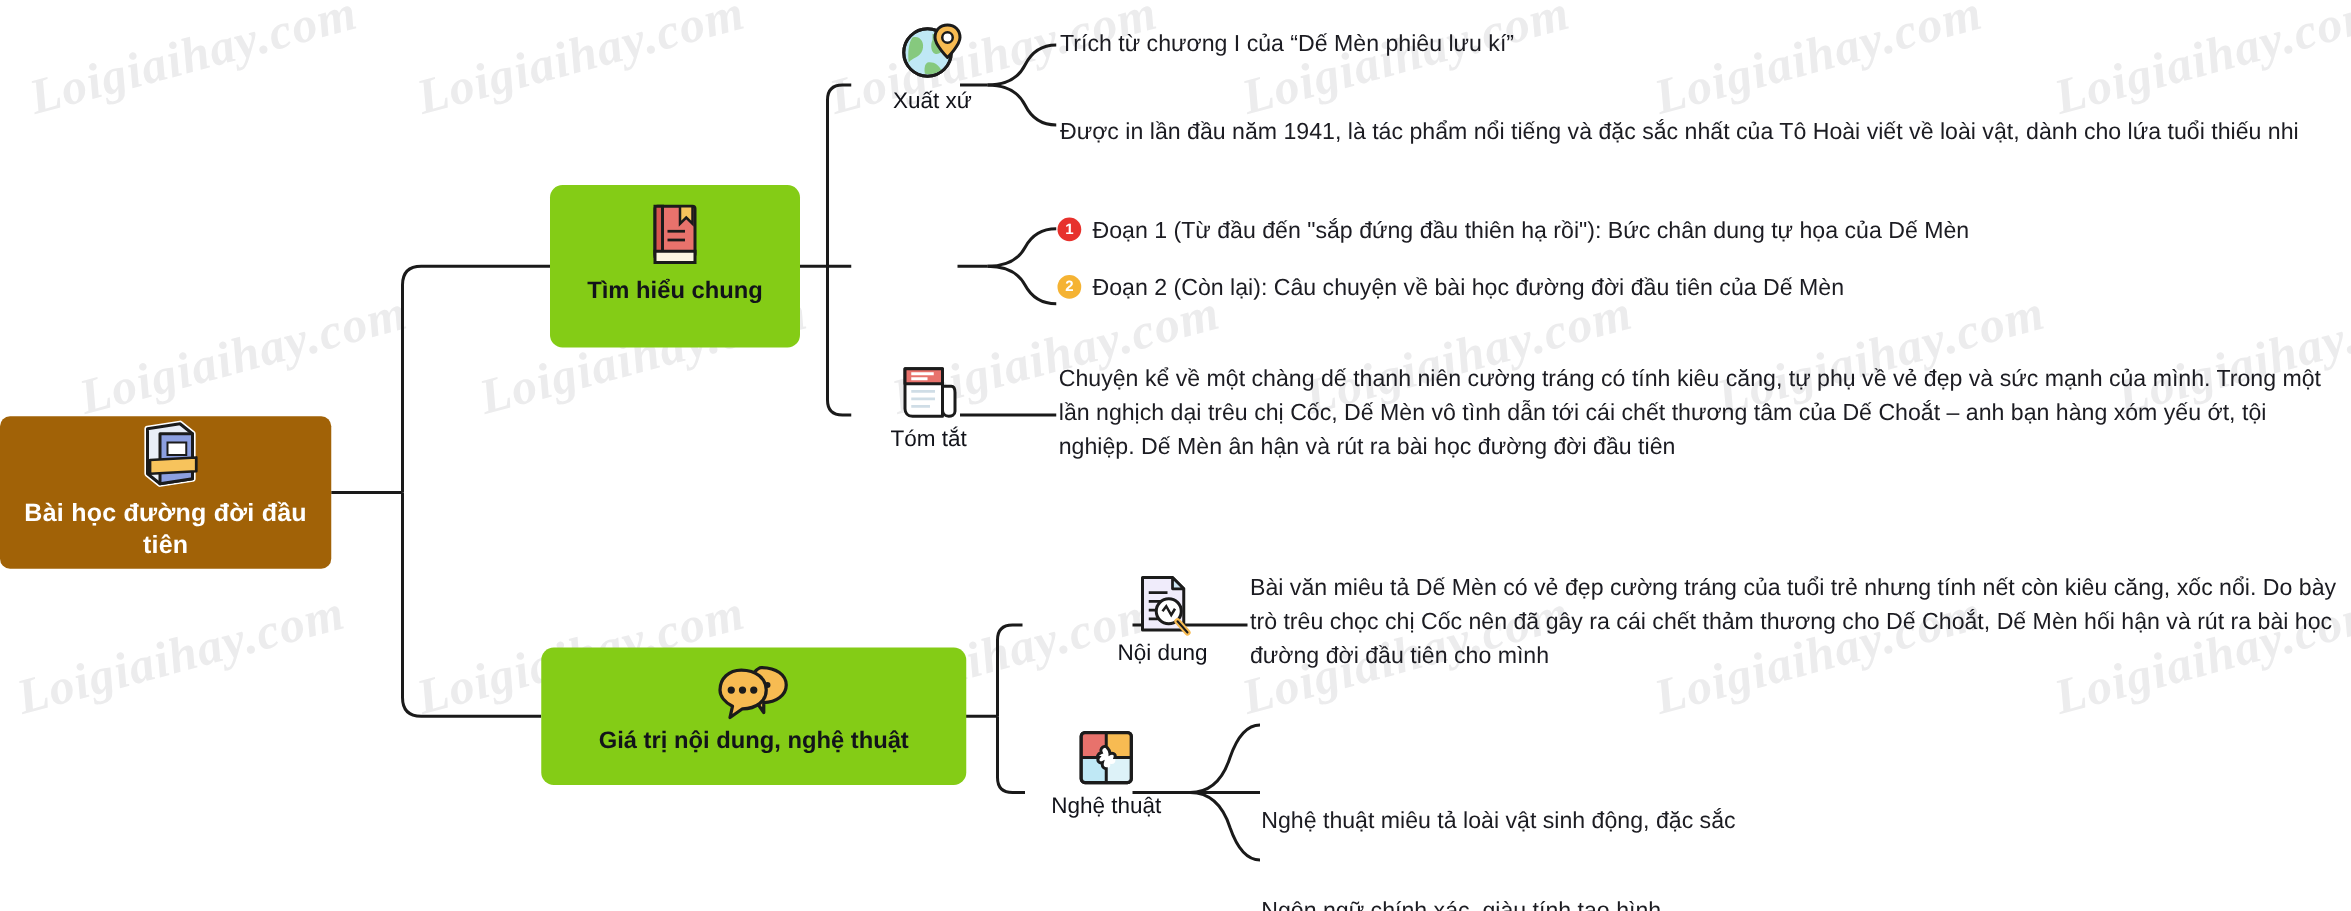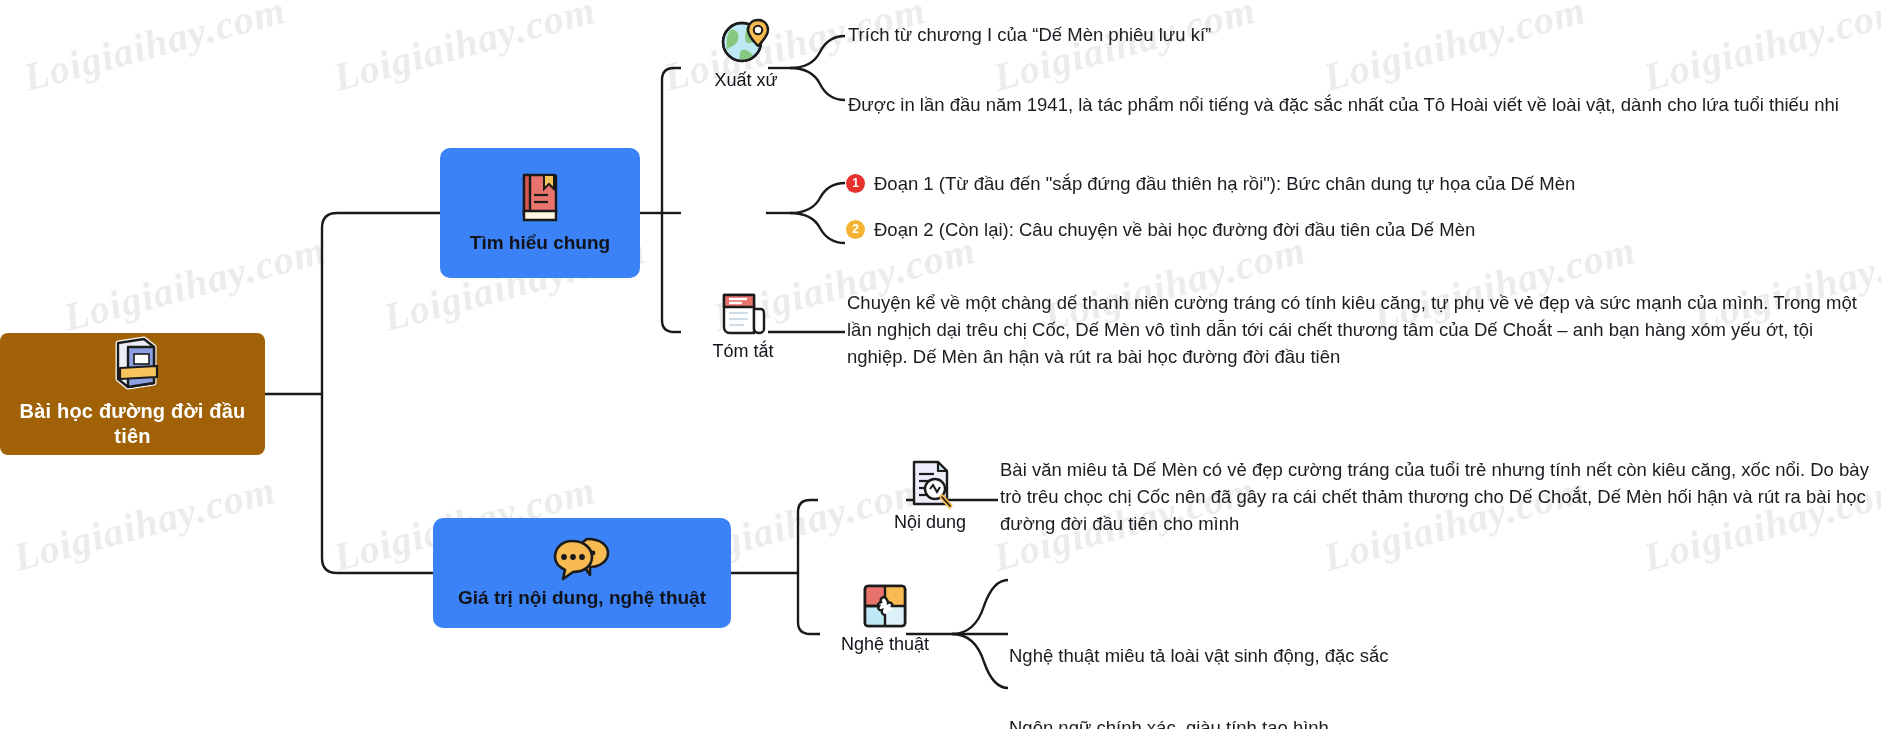--- a/index.html
+++ b/index.html
@@ -67,38 +67,38 @@
   .root-title {
     color: #ffffff;
     font-size: 20px;
     font-weight: bold;
     text-align: center;
     line-height: 1.25;
     letter-spacing: .2px;
   }
 
   .branch-node {
-    background: #3b82f6;
+    background: #84cc16;
     border-radius: 10px;
     display: flex;
     flex-direction: column;
     align-items: center;
-    justify-content: center;
+    justify-content: flex-start;
     gap: 6px;
     padding: 12px 22px 14px;
   }
   .branch-title {
     color: #12131a;
     font-size: 19px;
     font-weight: bold;
     text-align: center;
     white-space: nowrap;
   }
   #branch-1 { left: 440px; top: 148px; width: 200px; height: 130px; }
-  #branch-2 { left: 433px; top: 518px; width: 298px; height: 110px; }
+  #branch-2 { left: 433px; top: 518px; width: 340px; height: 110px; }
 
   
   .cat {
     position: absolute;
     z-index: 20;
     display: flex;
     flex-direction: column;
     align-items: center;
     gap: 2px;
     width: 130px;

